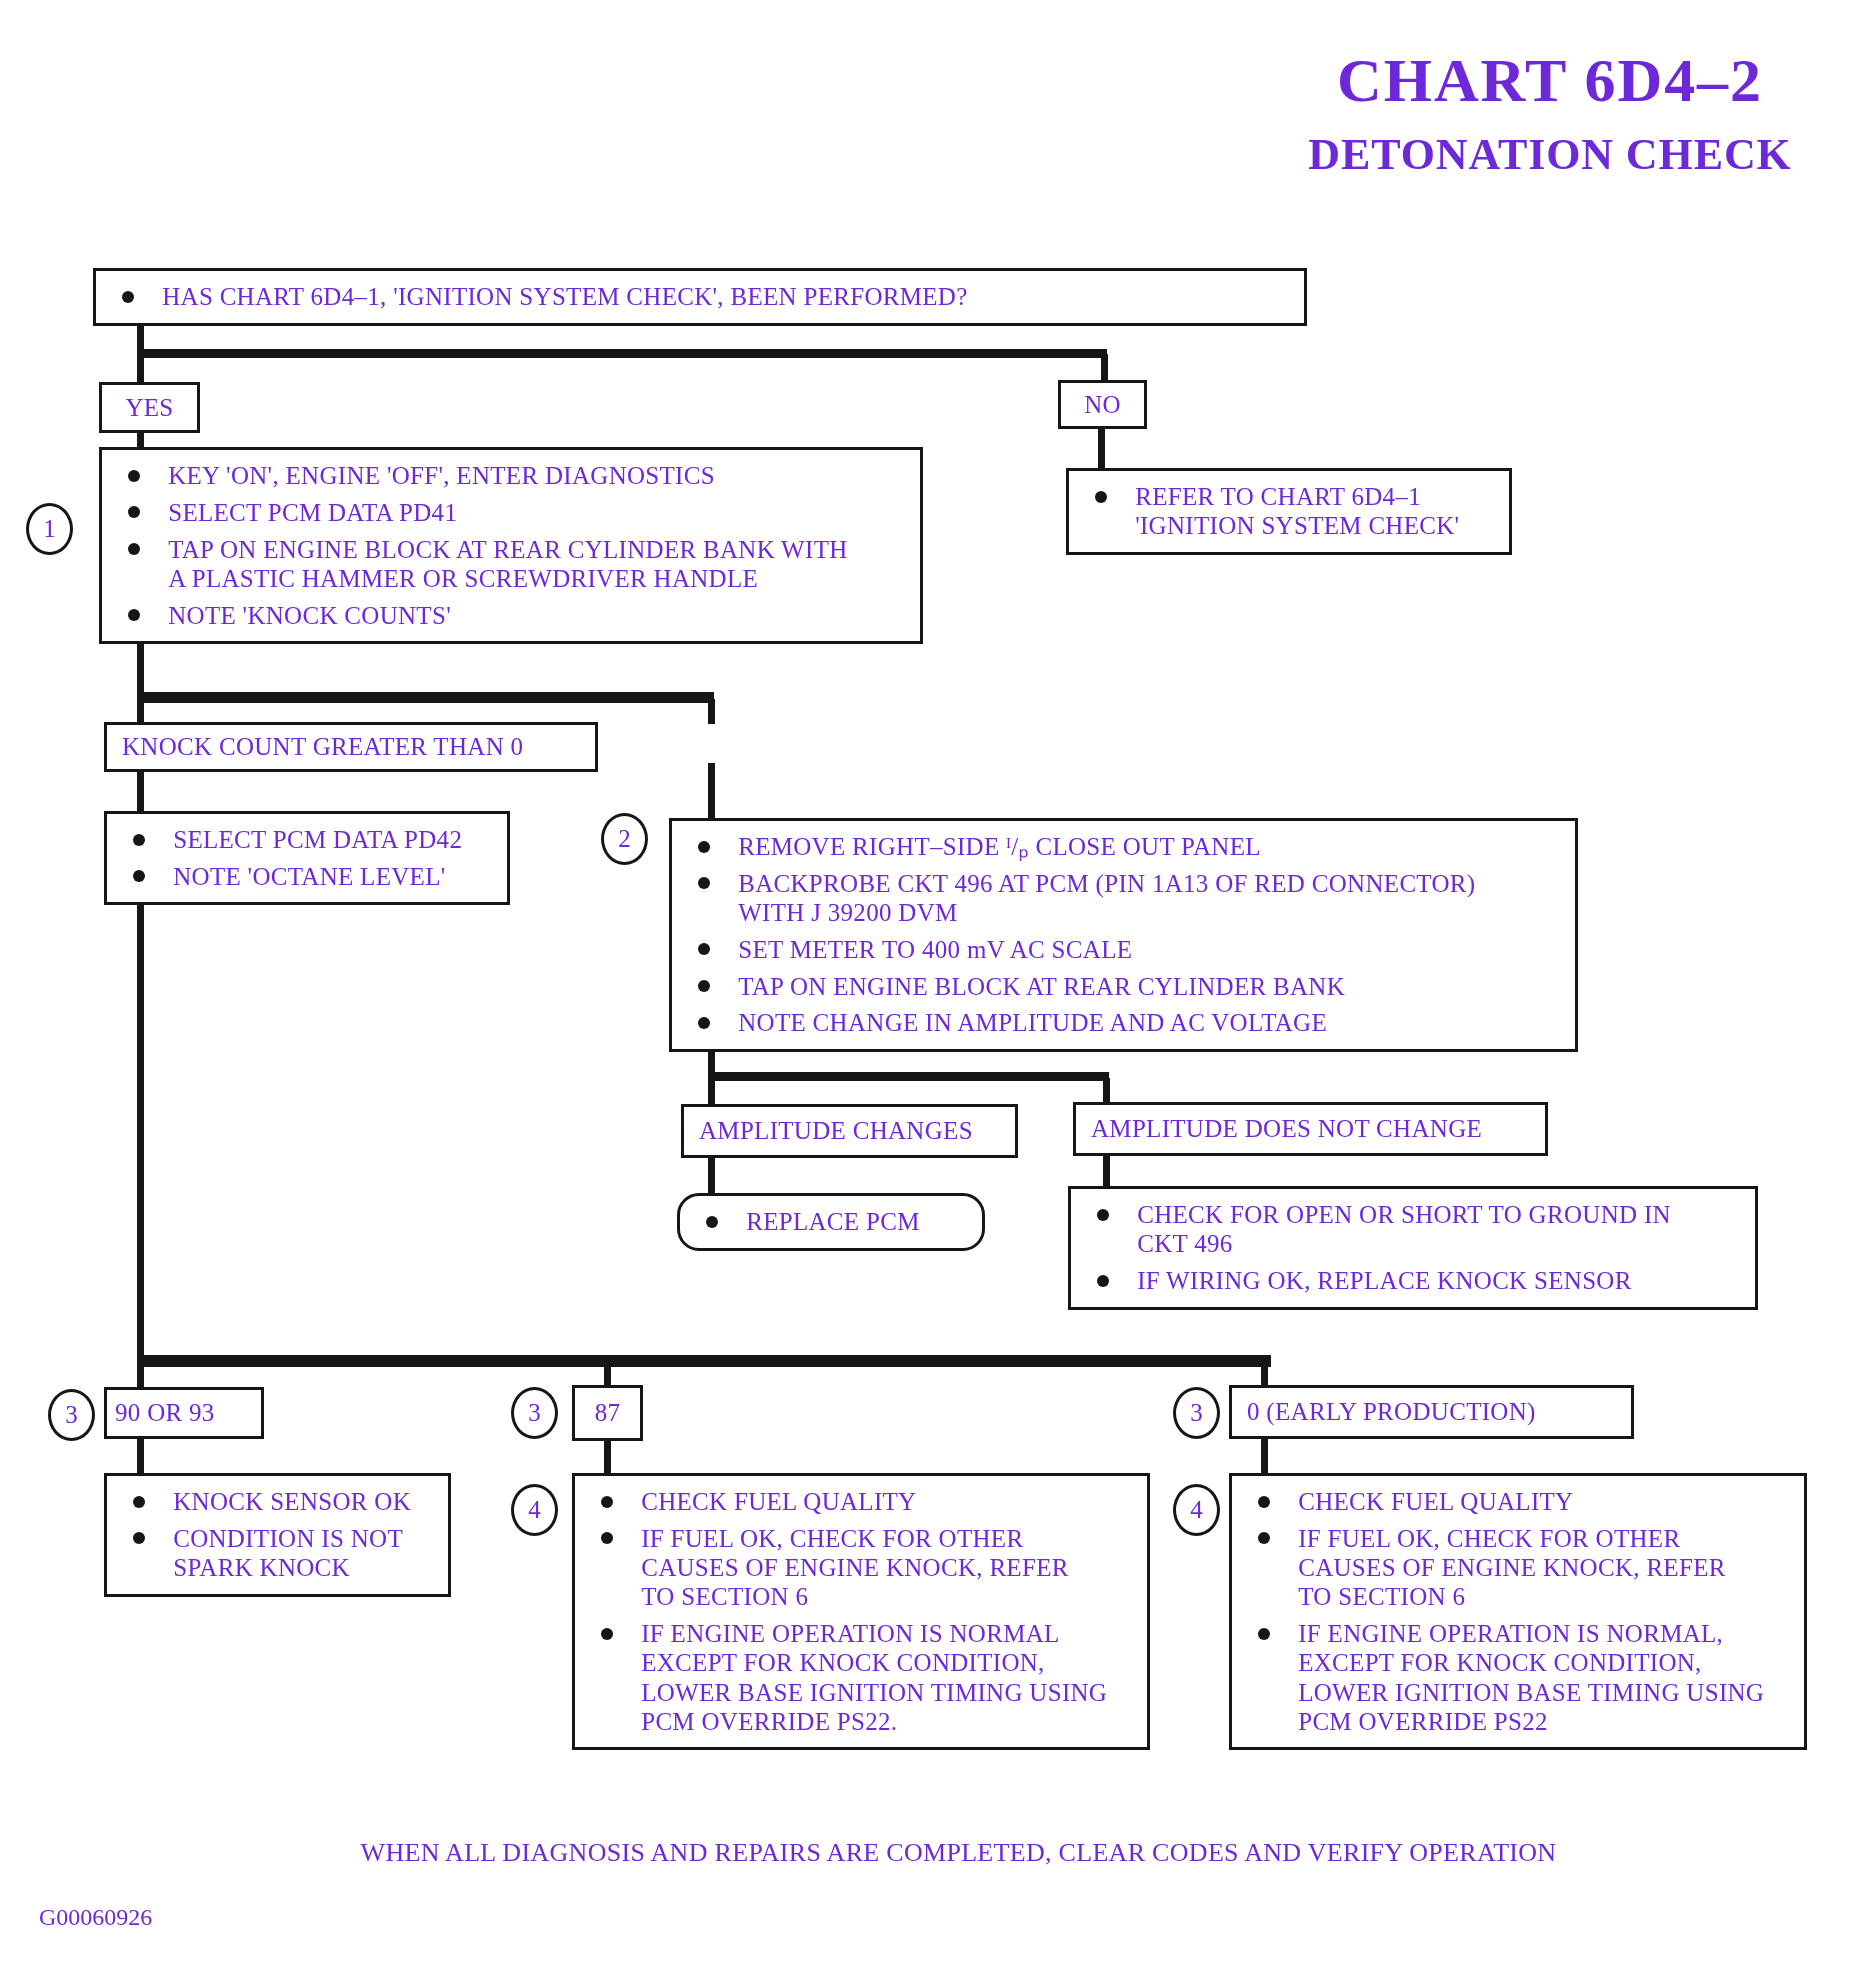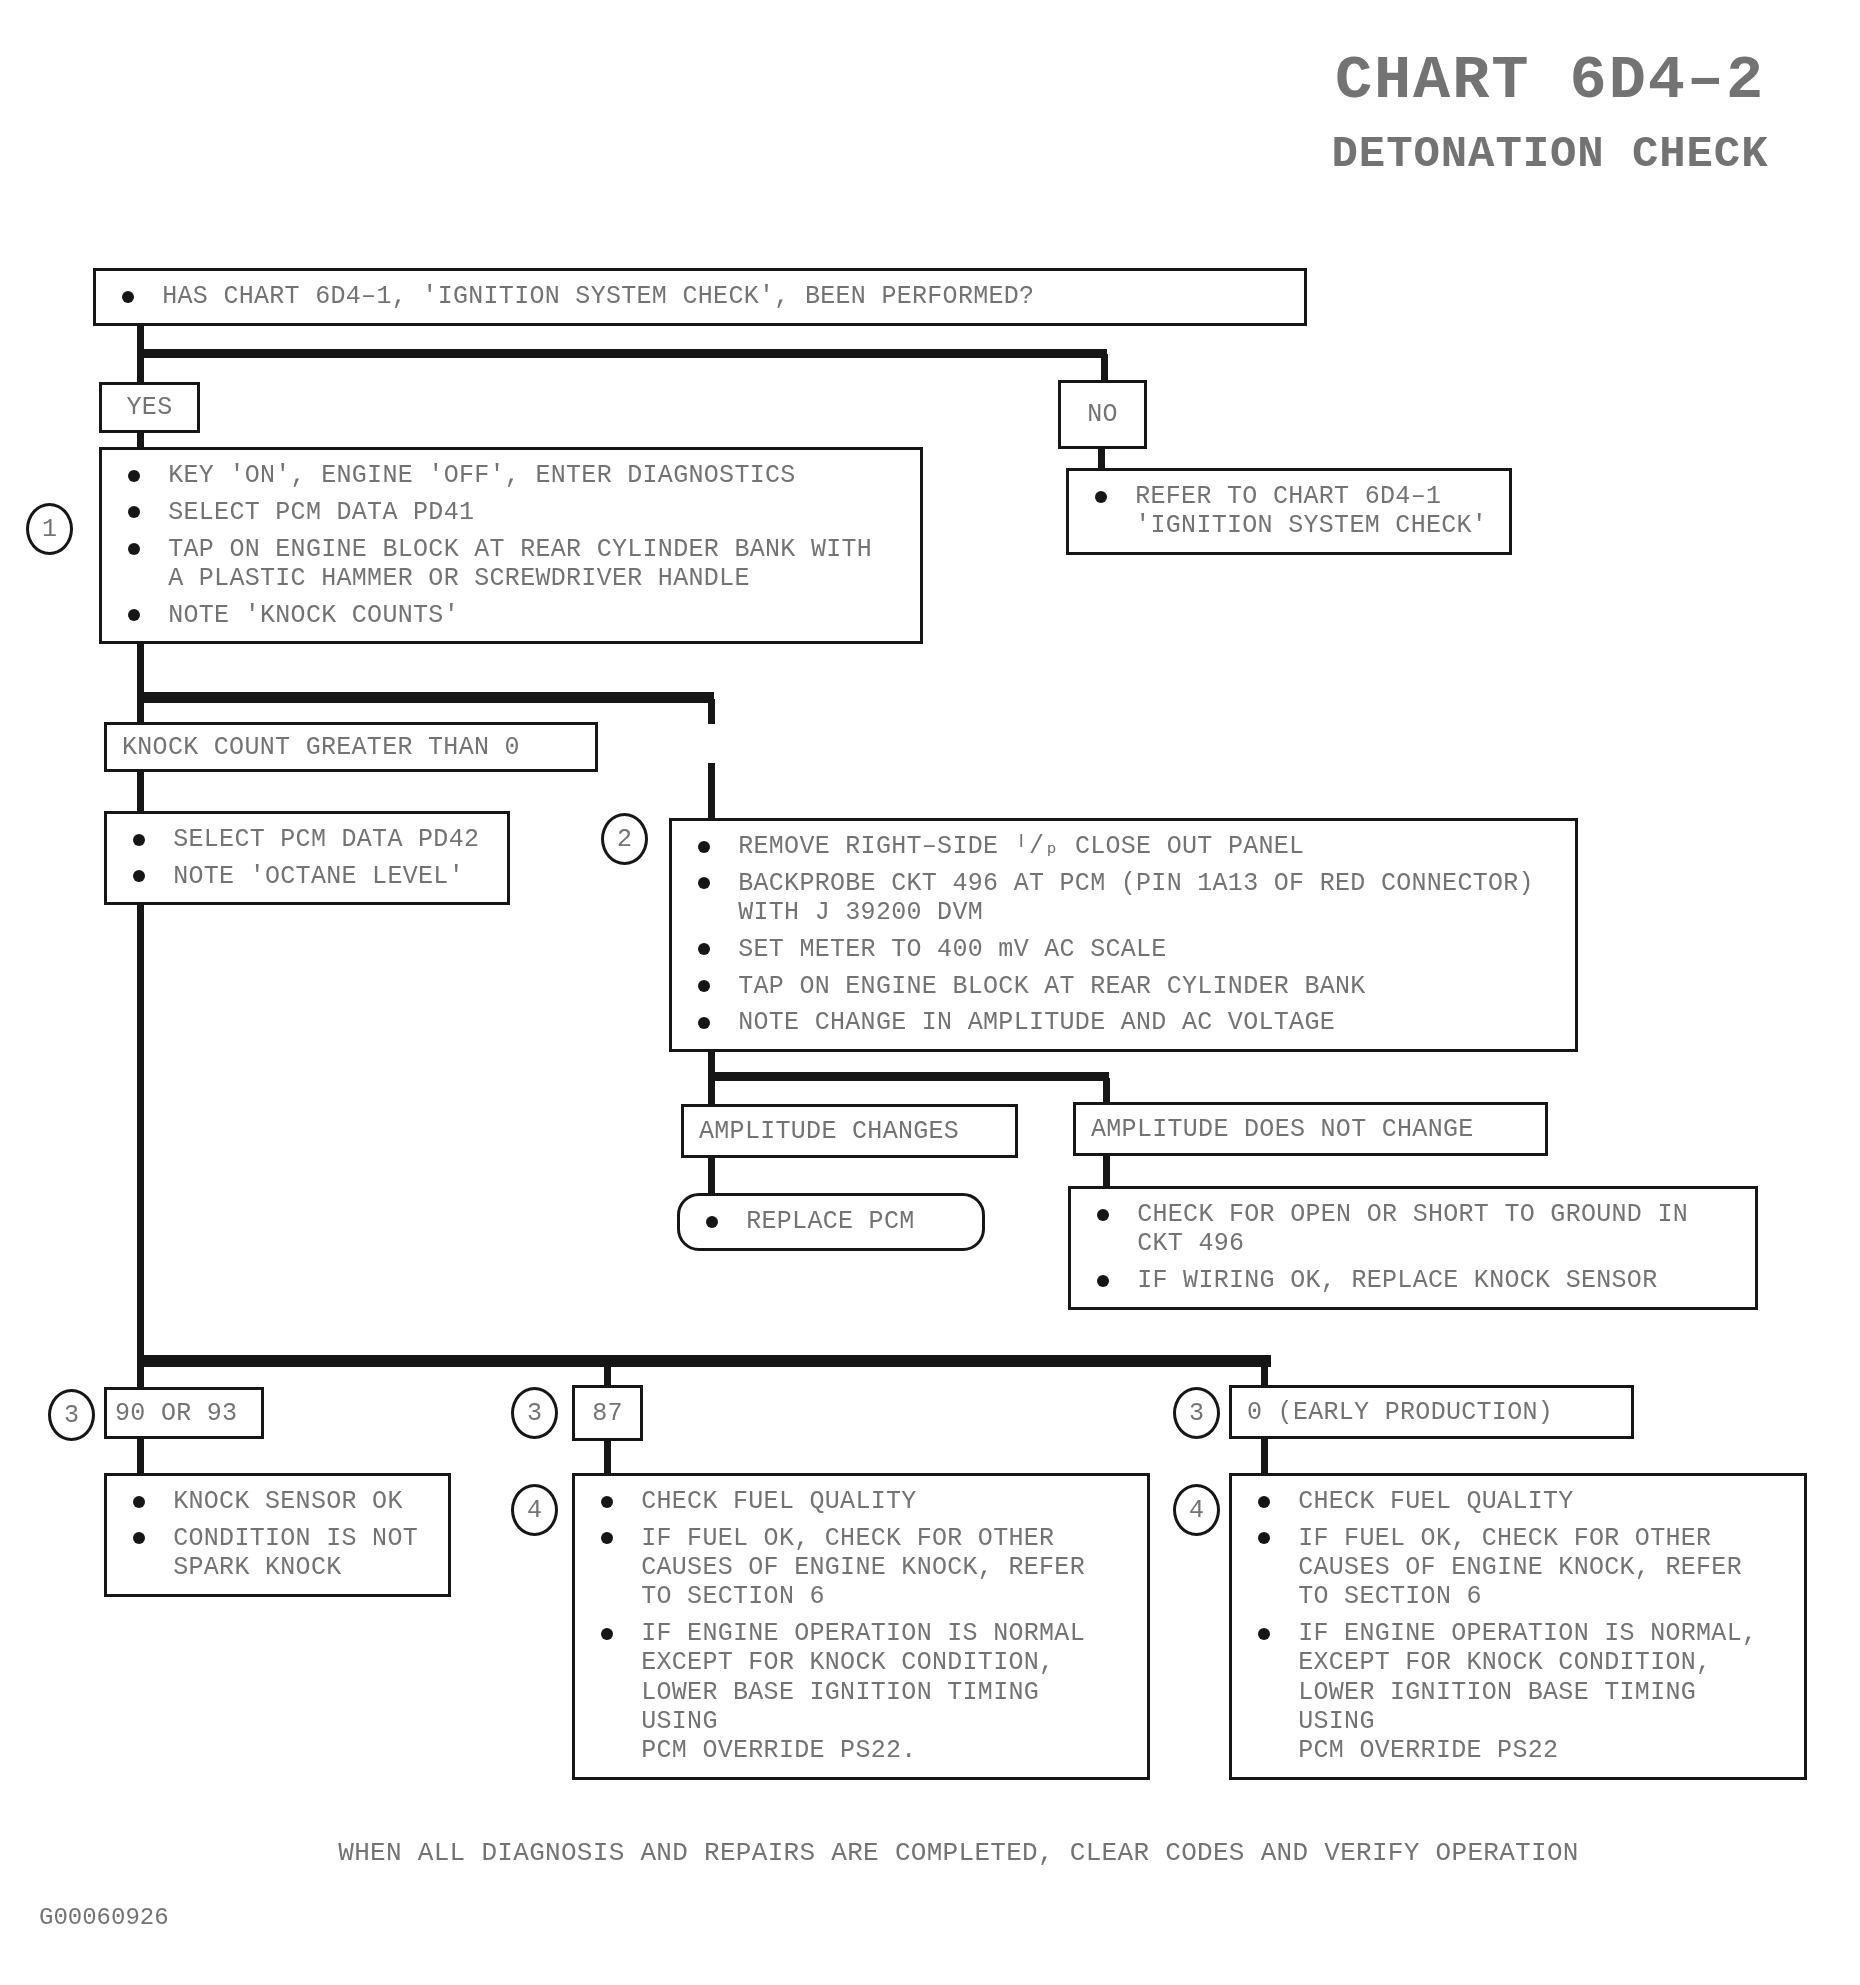--- a/index.html
+++ b/index.html
@@ -1,18 +1,18 @@
 <!DOCTYPE html>
 <html style="font-size:15px"><head>
 <meta charset="utf-8">
 <style>
   html,body { margin:0; padding:0; background:#ffffff; }
   #page {
     position:relative; width:1861px; height:1986px; background:#ffffff;
-    font-family:Liberation Mono, monospace; color:#737373;
+    font-family:Liberation Serif, serif; color:#6d28d9;
     overflow:hidden;
   }
   .title1 { position:absolute; left:1296px; top:45px; width:508px; text-align:center;
             font-size:62px; font-weight:bold; letter-spacing:1.9px; }
   .title2 { position:absolute; left:1296px; top:129px; width:508px; text-align:center;
             font-size:44px; font-weight:bold; letter-spacing:0.9px; }
 
   .ln { position:absolute; background:#161616; z-index:1; }
 
   .box {
@@ -80,21 +80,21 @@
   <div class="box" style="left:93px;top:268px;width:1214px;min-height:52px;">
     <div class="bi">
         <span class="dot"></span>
       <span class="txt">HAS CHART 6D4–1, 'IGNITION SYSTEM CHECK', BEEN PERFORMED?</span>
       </div>
   </div>
 
   <div class="lb lbc" style="left:99px;top:382px;width:101px;height:51px;">
     <span>YES</span>
     </div>
-  <div class="lb lbc" style="left:1058px;top:380px;width:89px;height:69px;text-align:center;">
+  <div class="lb lbc" style="left:1058px;top:380px;width:89px;height:49px;text-align:center;">
     <span>NO</span>
     </div>
 
   <div class="circ" style="left:26px;top:503px;">
     <span>1</span>
     </div>
   <div class="box" style="left:99px;top:447px;width:824px;min-height:189px;">
     <div class="bi">
         <span class="dot"></span>
       <span class="txt">KEY 'ON', ENGINE 'OFF', ENTER DIAGNOSTICS</span>

